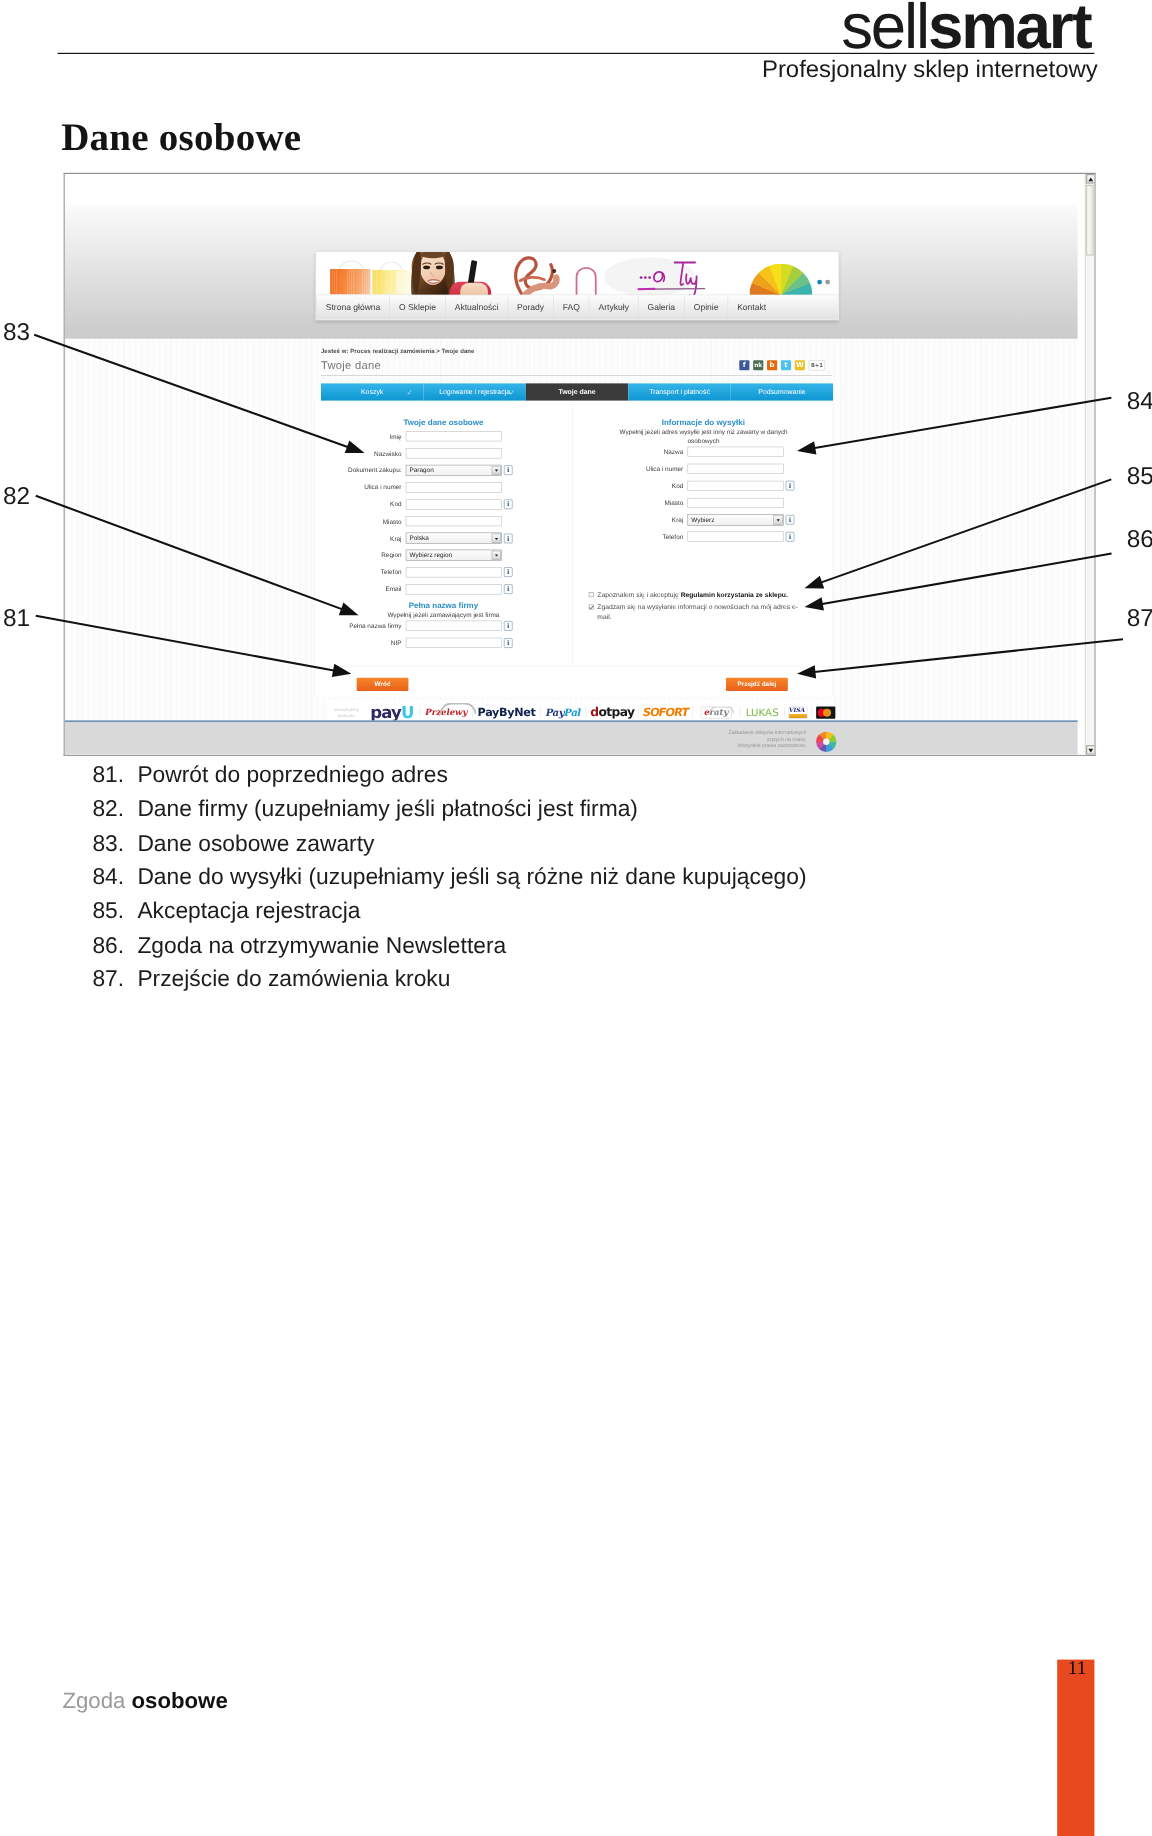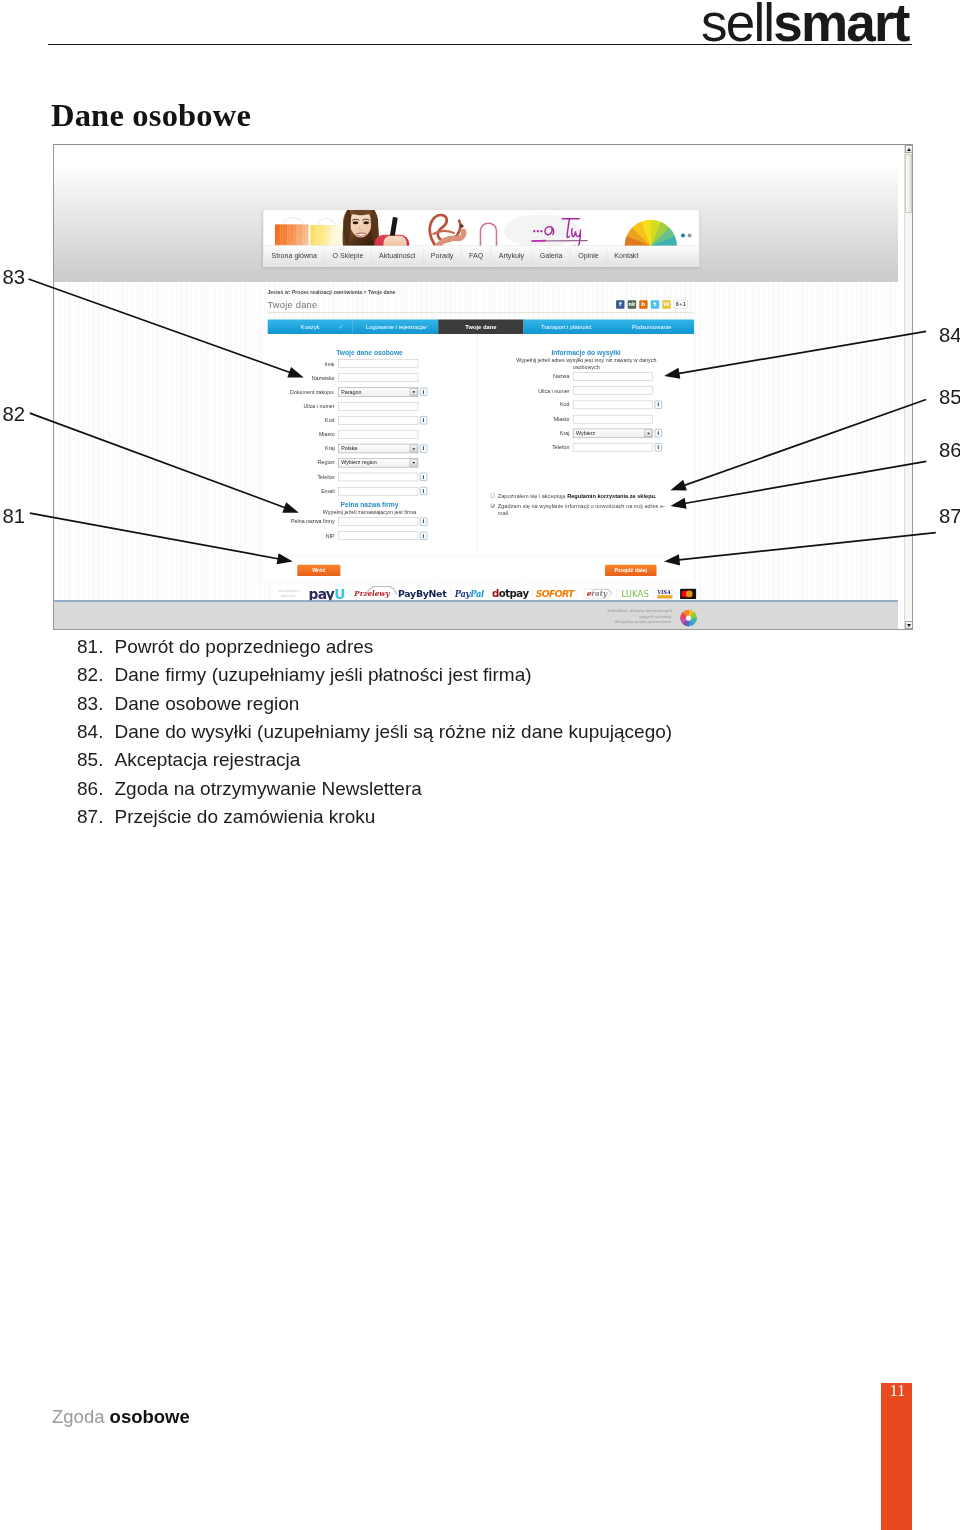--- a/index.html
+++ b/index.html
@@ -13,21 +13,21 @@
   .hrule{position:absolute;left:48px;top:44px;width:864px;height:0;border-top:1.6px solid #141414;}
   .tagline{position:absolute;left:635px;top:47px;font-size:19.9px;color:#1a1a1a;letter-spacing:0px;white-space:nowrap;}
 
   
   .h1{position:absolute;left:51px;top:97px;font-family:"Liberation Serif",serif;font-weight:700;font-size:32.5px;color:#141414;letter-spacing:.2px;}
 
   
   .foot{position:absolute;left:52px;top:1406px;font-size:18.5px;color:#9a9a9a;}
   .foot b{color:#111;font-weight:700;}
   .pagenum{position:absolute;left:881px;top:1383px;width:31px;height:147px;background:#e8491e;}
-  .pagenum span{position:absolute;left:0;top:-0.5px;width:33px;text-align:center;color:#ffffff;font-family:"Liberation Serif",serif;font-size:16px;line-height:16px;}
+  .pagenum span{position:absolute;left:0;top:-0.5px;width:33px;text-align:center;color:#000000;font-family:"Liberation Serif",serif;font-size:16px;line-height:16px;}
 
   
   .colist{position:absolute;left:77px;top:633px;width:720px;}
   .colist .row{display:flex;font-size:19px;color:#1d1d1d;line-height:28.32px;}
   .colist .num{width:37.5px;flex:none;text-align:left;}
   .colist .num::after{content:".";}
   .colist .txt{flex:1;}
 
   
   .anno{position:absolute;font-size:20.3px;color:#1a1a1a;font-family:"Liberation Sans",sans-serif;line-height:20.3px;}
@@ -129,20 +129,21 @@
     background:conic-gradient(#f0c020 0deg 45deg,#8fc93a 45deg 90deg,#3fb9a0 90deg 135deg,#3a9bd9 135deg 180deg,#6a56b0 180deg 225deg,#c94fa0 225deg 270deg,#e8474c 270deg 315deg,#f2862b 315deg 360deg);}
   .pinwheel::after{content:"";position:absolute;left:13px;top:13px;width:12px;height:12px;border-radius:50%;background:#f3f3f3;}
 </style>
 </head>
 <body>
 
 <div class="page">
 
   <div class="logo"><span class="l1">sell</span><span class="l2">smart</span></div>
   <div class="hrule"></div>
+  <div class="tagline">Profesjonalny sklep internetowy</div>
 
   <div class="h1">Dane osobowe</div>
 
   <div class="shot">
     <div class="shotclip">
       <div class="site">
         <div class="site-bg"></div>
         <div class="site-stripes"></div>
 
         <div class="banner">
@@ -474,21 +475,21 @@
       <div class="row">
         <span class="num">81</span>
         <span class="txt">Powrót do poprzedniego adres</span>
       </div>
       <div class="row">
         <span class="num">82</span>
         <span class="txt">Dane firmy (uzupełniamy jeśli płatności jest firma)</span>
       </div>
       <div class="row">
         <span class="num">83</span>
-        <span class="txt">Dane osobowe region</span>
+        <span class="txt">Dane osobowe zawarty</span>
       </div>
       <div class="row">
         <span class="num">84</span>
         <span class="txt">Dane do wysyłki (uzupełniamy jeśli są różne niż dane kupującego)</span>
       </div>
       <div class="row">
         <span class="num">85</span>
         <span class="txt">Akceptacja rejestracja</span>
       </div>
       <div class="row">

